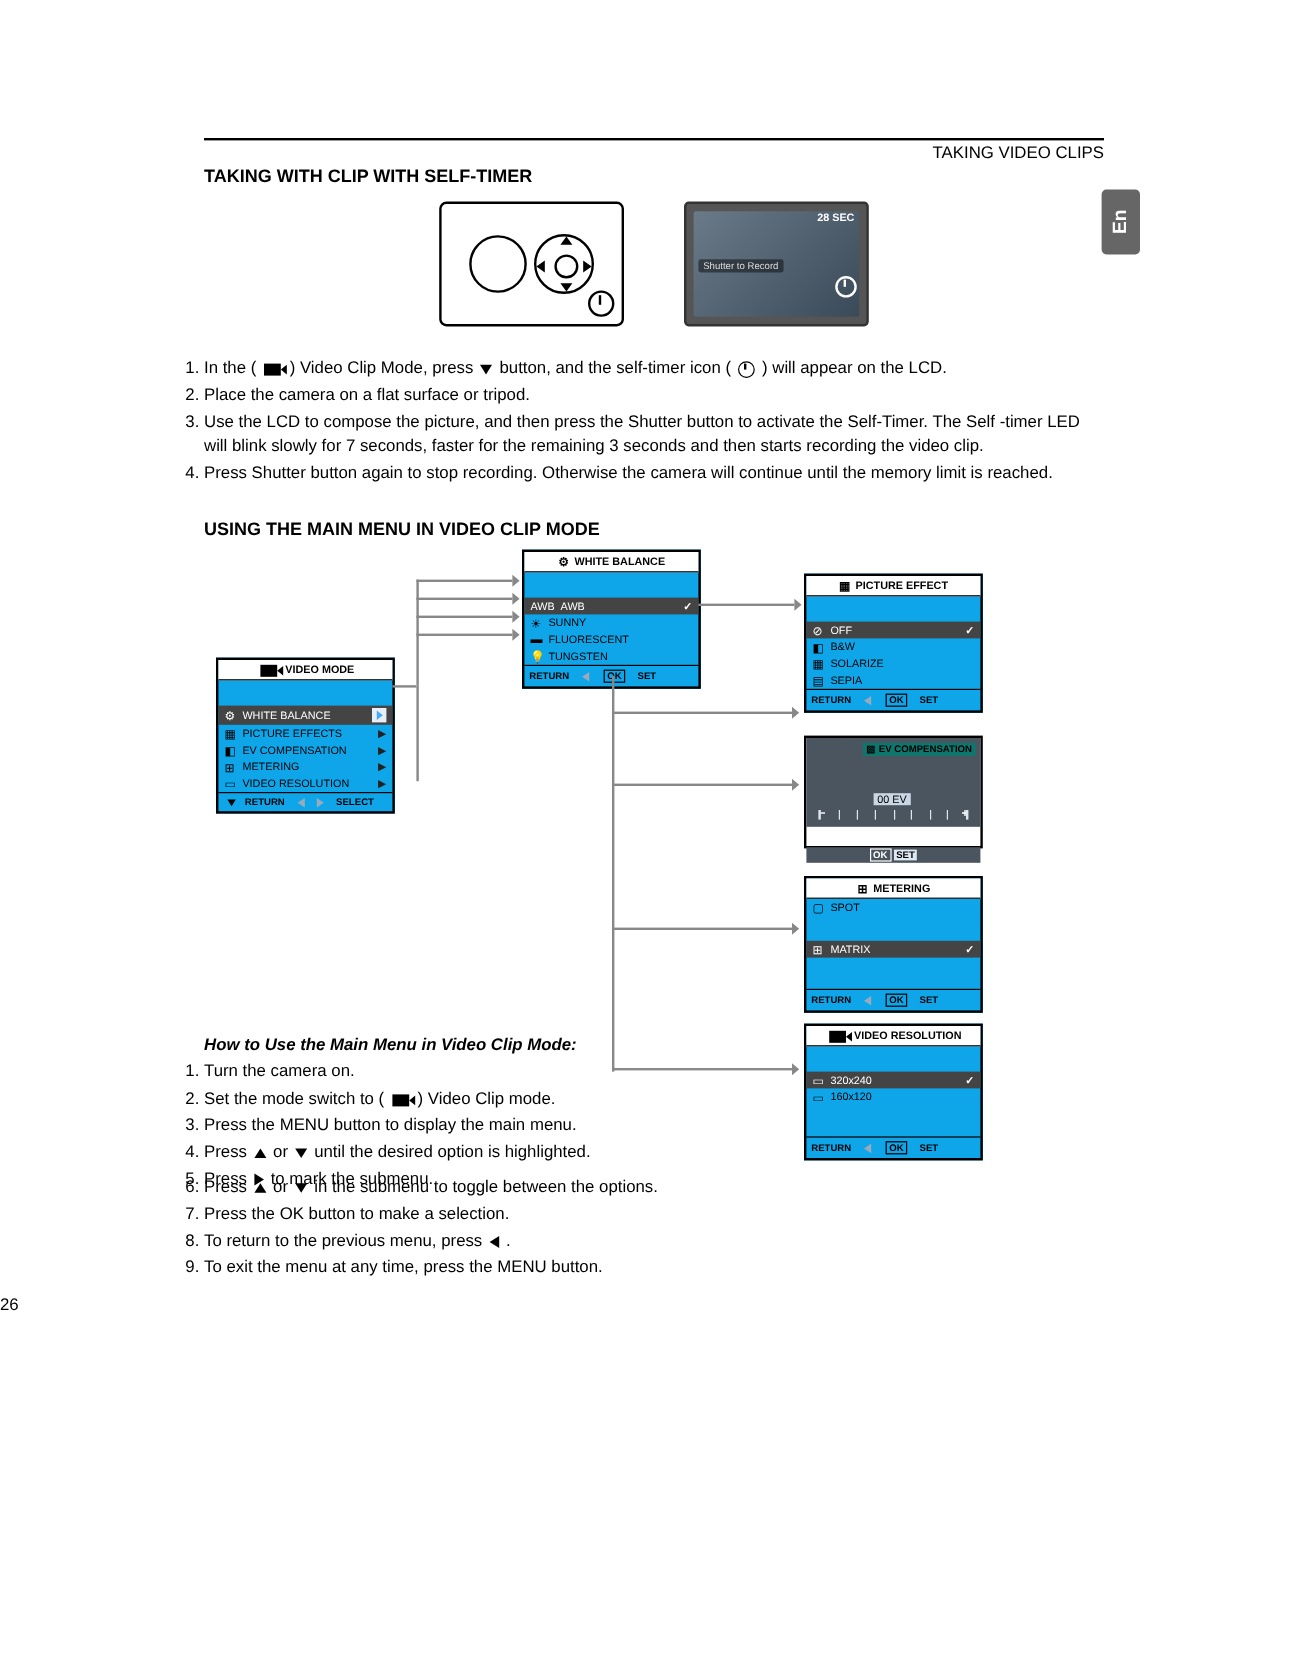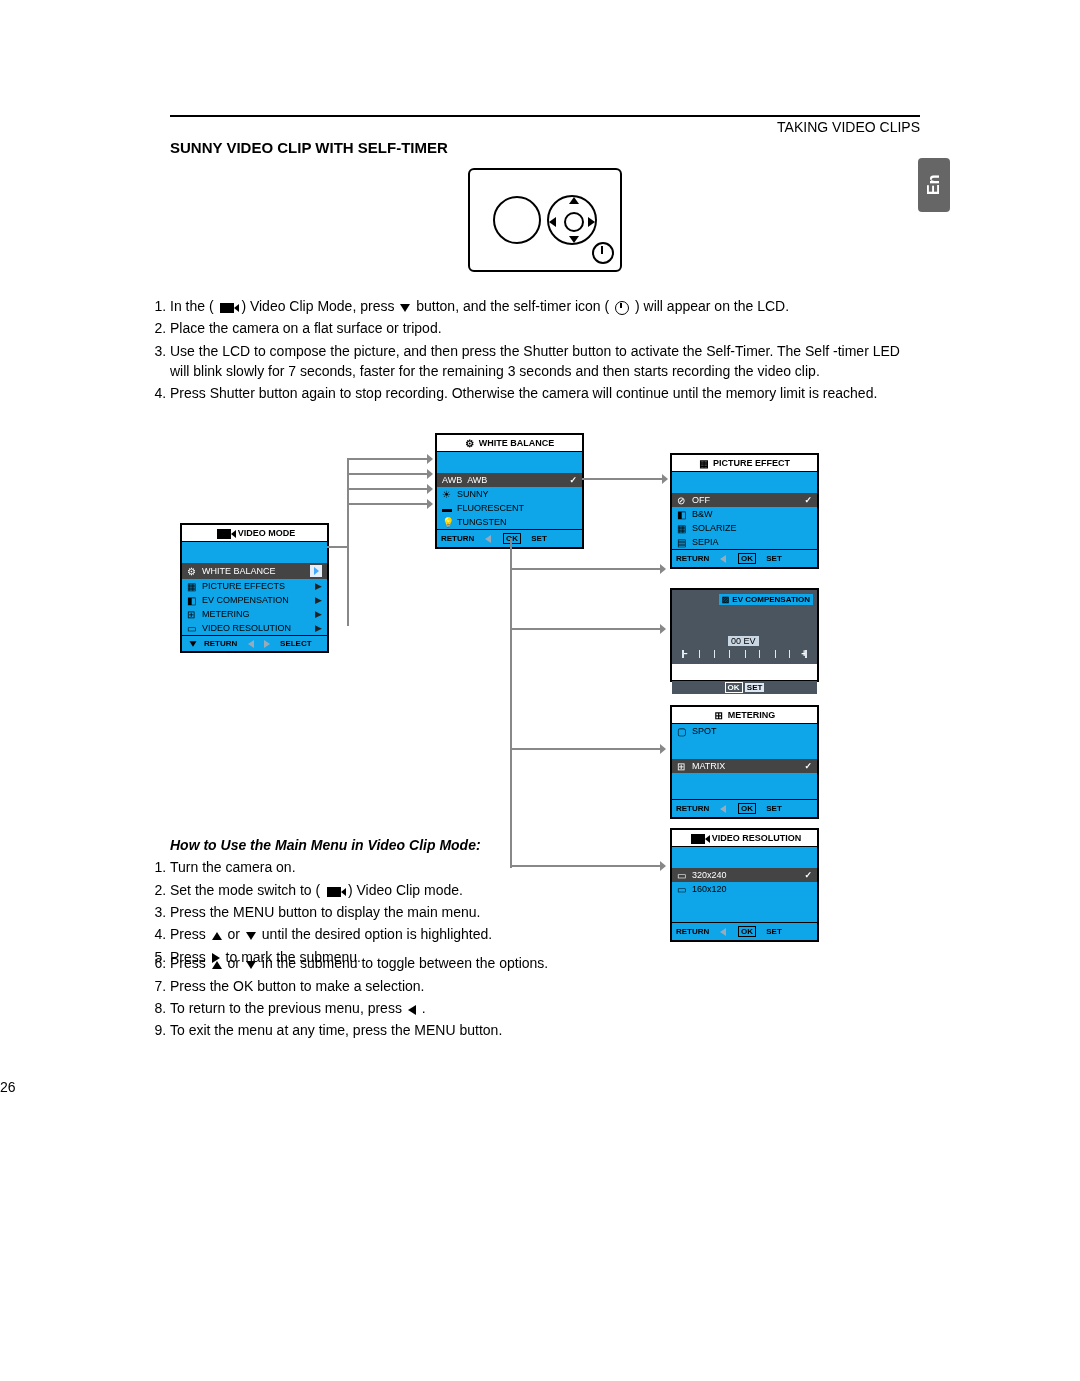--- a/index.html
+++ b/index.html
@@ -188,71 +188,78 @@
     width:0;height:0;border-top:5px solid transparent;border-bottom:5px solid transparent;border-left:6px solid #888;
   }
   
   .ev-box {
     position:absolute; width:145px; border:2px solid #000; background:#fff; font-size:9px;
   }
   .ev-body {
     height:74px; background:#4a5560; position:relative;
   }
   .ev-title {
-    position:absolute; top:4px; right:4px; background:#0ea5e9; color:#000; font-weight:bold; font-size:8px; padding:1px 3px;
+    position:absolute; top:4px; right:4px; background:#0f766e; color:#000; font-weight:bold; font-size:8px; padding:1px 3px;
   }
   .ev-val { position:absolute; left:56px; top:46px; background:#c9d6e3; color:#000; font-size:9px; padding:0 3px;}
   .ev-scale { position:absolute; left:10px; right:10px; top:60px; height:8px; border-left:2px solid #dfe8f2; border-right:2px solid #dfe8f2; }
   .ev-scale .tick { position:absolute; top:0; width:1px; height:8px; background:#dfe8f2;}
   .ev-minus{position:absolute;left:10px;top:58px;color:#fff;font-size:10px;font-weight:bold;}
   .ev-plus{position:absolute;right:10px;top:58px;color:#fff;font-size:10px;font-weight:bold;}
   .page-num { position:absolute; left:0; right:0; bottom:60px; font-size:14px;}
 </style>
 </head>
 <body>
 
 <div class="page">
   <div class="top-rule"></div>
   <div class="header-row">
       <span>TAKING VIDEO CLIPS</span>
     </div>
   <div class="en-tab">En</div>
 
-  <div class="section-title">SUNNY VIDEO CLIP WITH SELF-TIMER</div>
+  <div class="section-title">TAKING WITH CLIP WITH SELF-TIMER</div>
 
   <div class="illus-row">
     <div class="camera-box">
       <div class="camera-lens"></div>
       <div class="dpad">
         <div class="ring"></div>
           <div class="c"></div>
           <div class="t"></div>
           <div class="b"></div>
           <div class="l"></div>
           <div class="r"></div>
       </div>
       <div class="timer-icon-lg"></div>
+    </div>
+    <div class="lcd-box">
+      <div class="lcd-photo"></div>
+      <div class="lcd-sec">28 SEC</div>
+      <div class="lcd-rec-tag">Shutter to Record</div>
+      <div class="lcd-timer"></div>
     </div>
   </div>
 
   <ol class="body-list">
     <li>
       <span>In the (</span>
       <span class="icon-video inline-icon"></span>
       <span>) Video Clip Mode, press</span>
       <span class="icon-down inline-icon"></span>
       <span>button, and the self-timer icon (</span>
       <span class="icon-timer inline-icon"></span>
       <span>) will appear on the LCD.</span>
     </li>
     <li>Place the camera on a flat surface or tripod.</li>
     <li>Use the LCD to compose the picture, and then press the Shutter button to activate the Self-Timer. The Self -timer LED will blink slowly for 7 seconds, faster for the remaining 3 seconds and then starts recording the video clip.</li>
     <li>Press Shutter button again to stop recording. Otherwise the camera will continue until the memory limit is reached.</li>
   </ol>
 
+  <div class="section-title">USING THE MAIN MENU IN VIDEO CLIP MODE</div>
 
   <div class="diagram">
 
     <div class="menu-box" style="left:10px; top:90px;">
       <div class="menu-title">
           <span class="icon-video"></span>
           <span>VIDEO MODE</span>
         </div>
       <div class="menu-body">
         <div class="menu-row sel">

